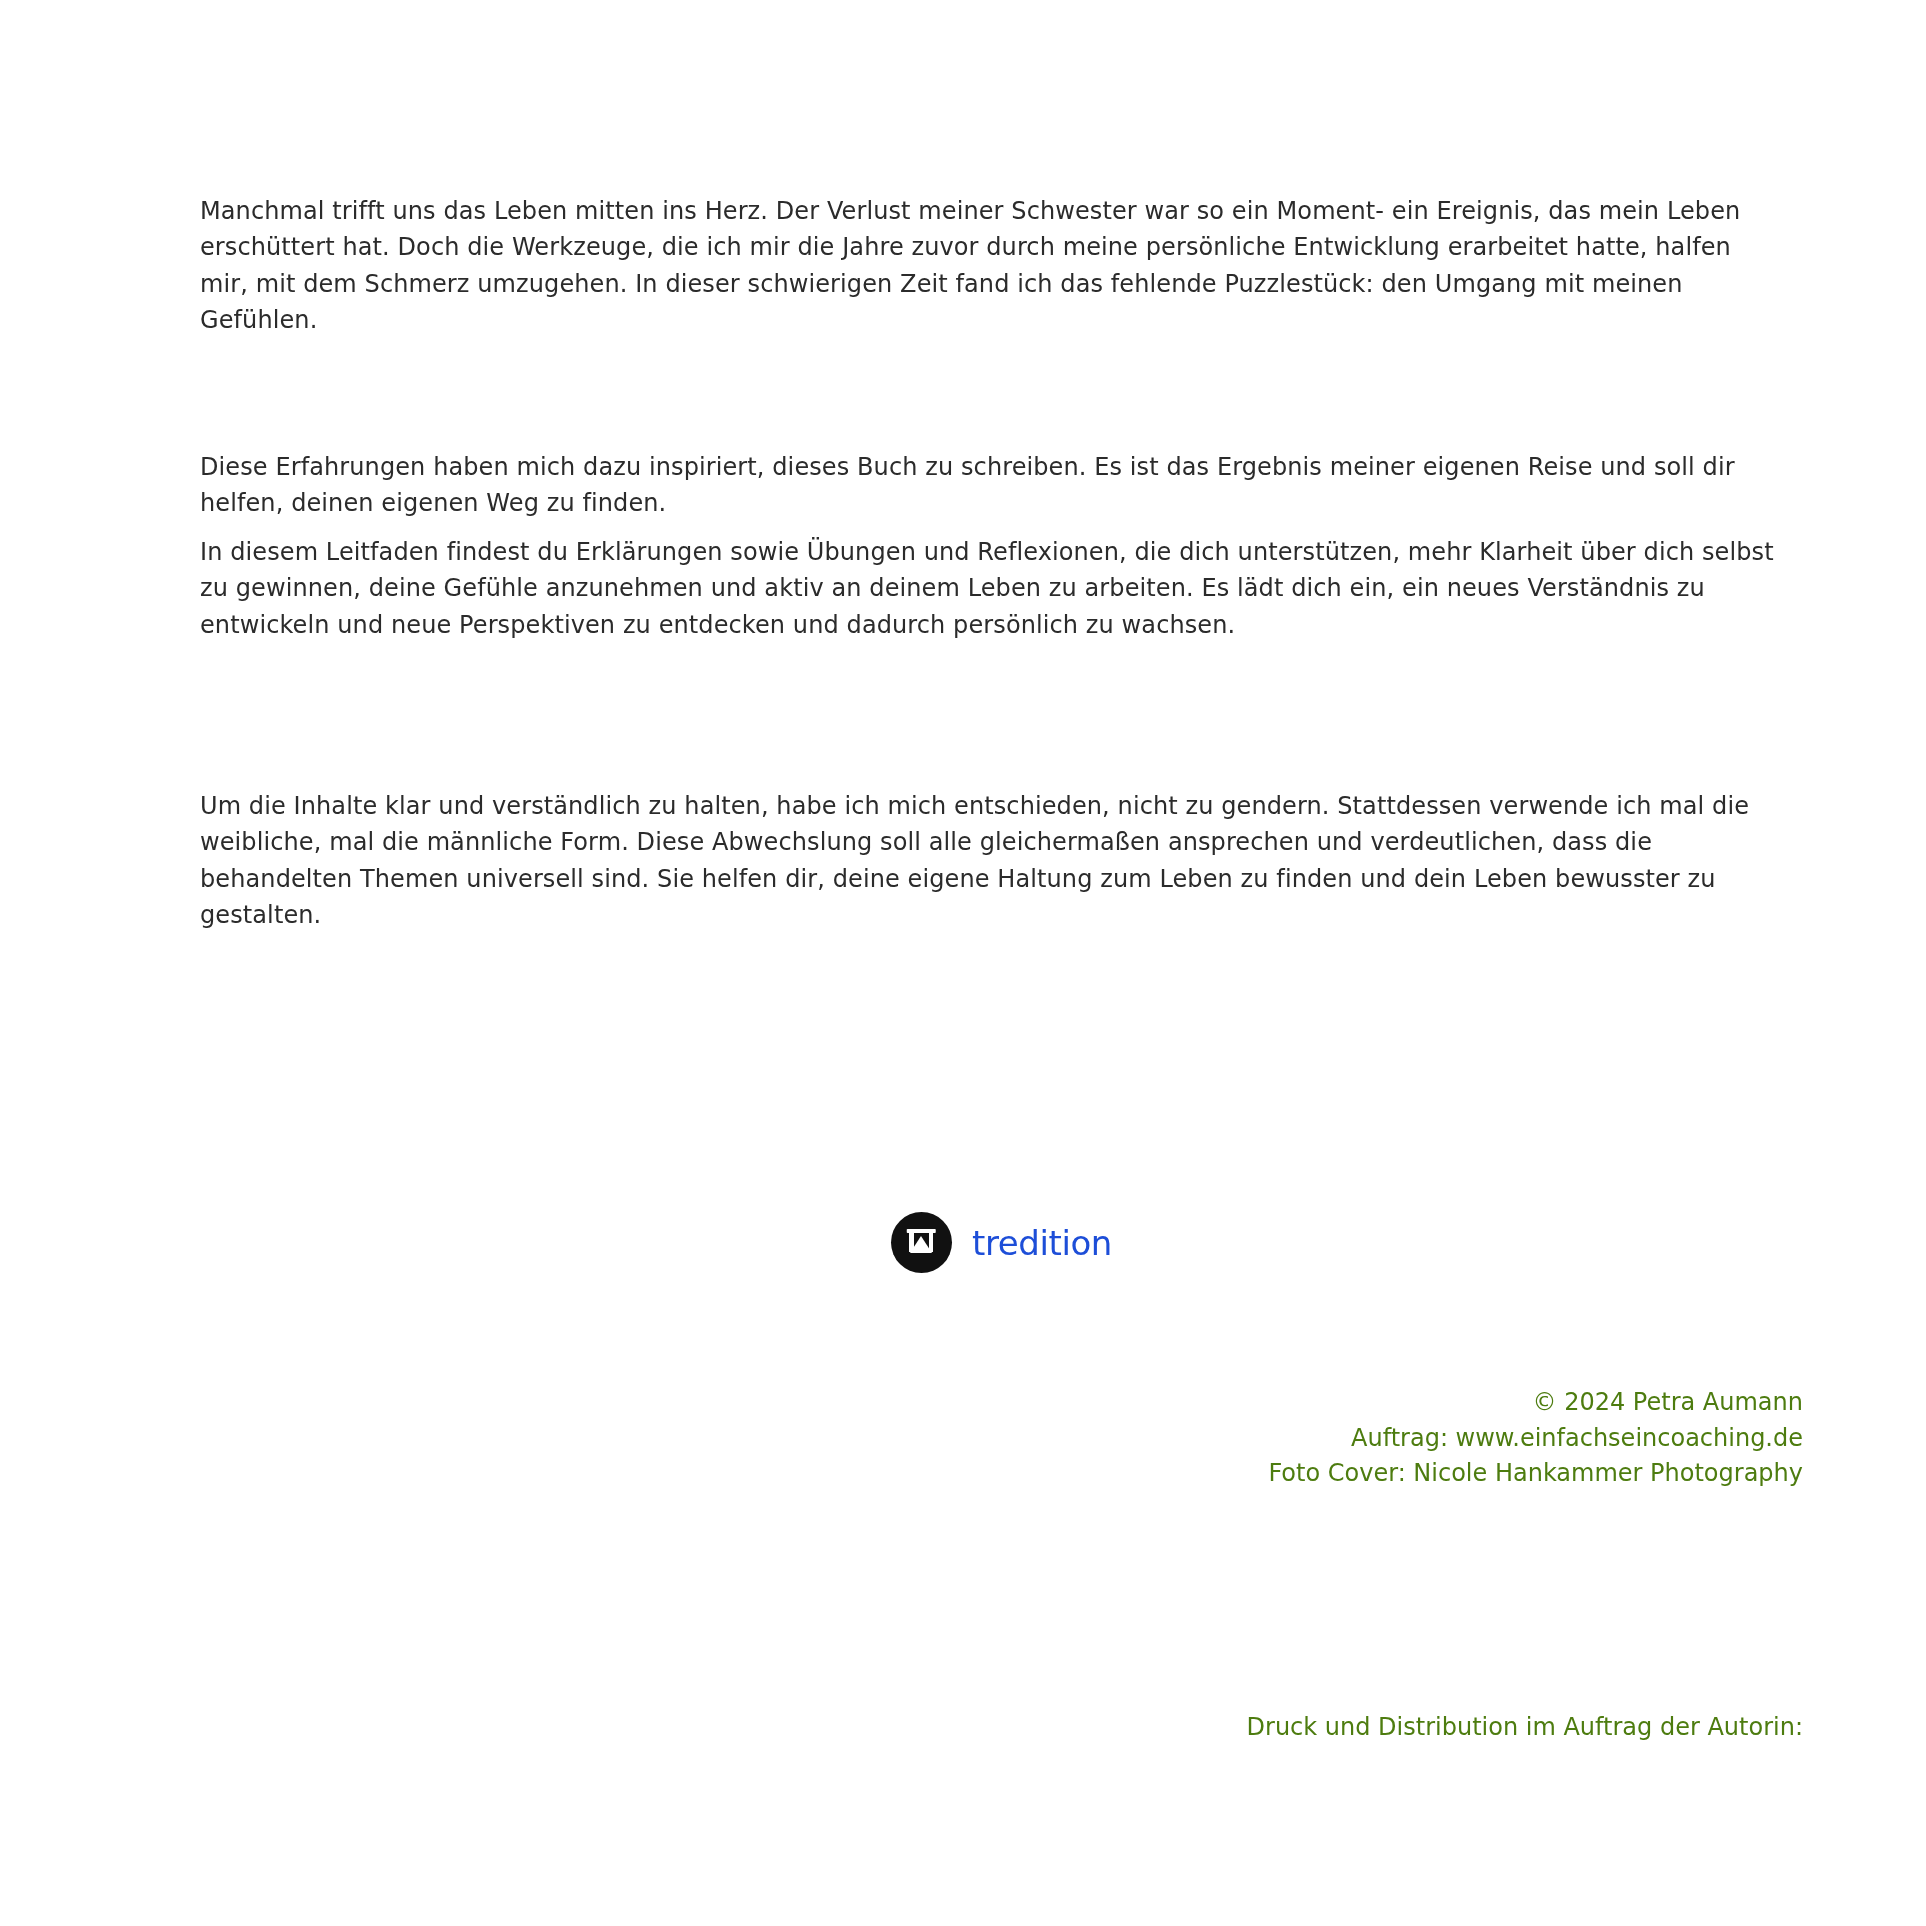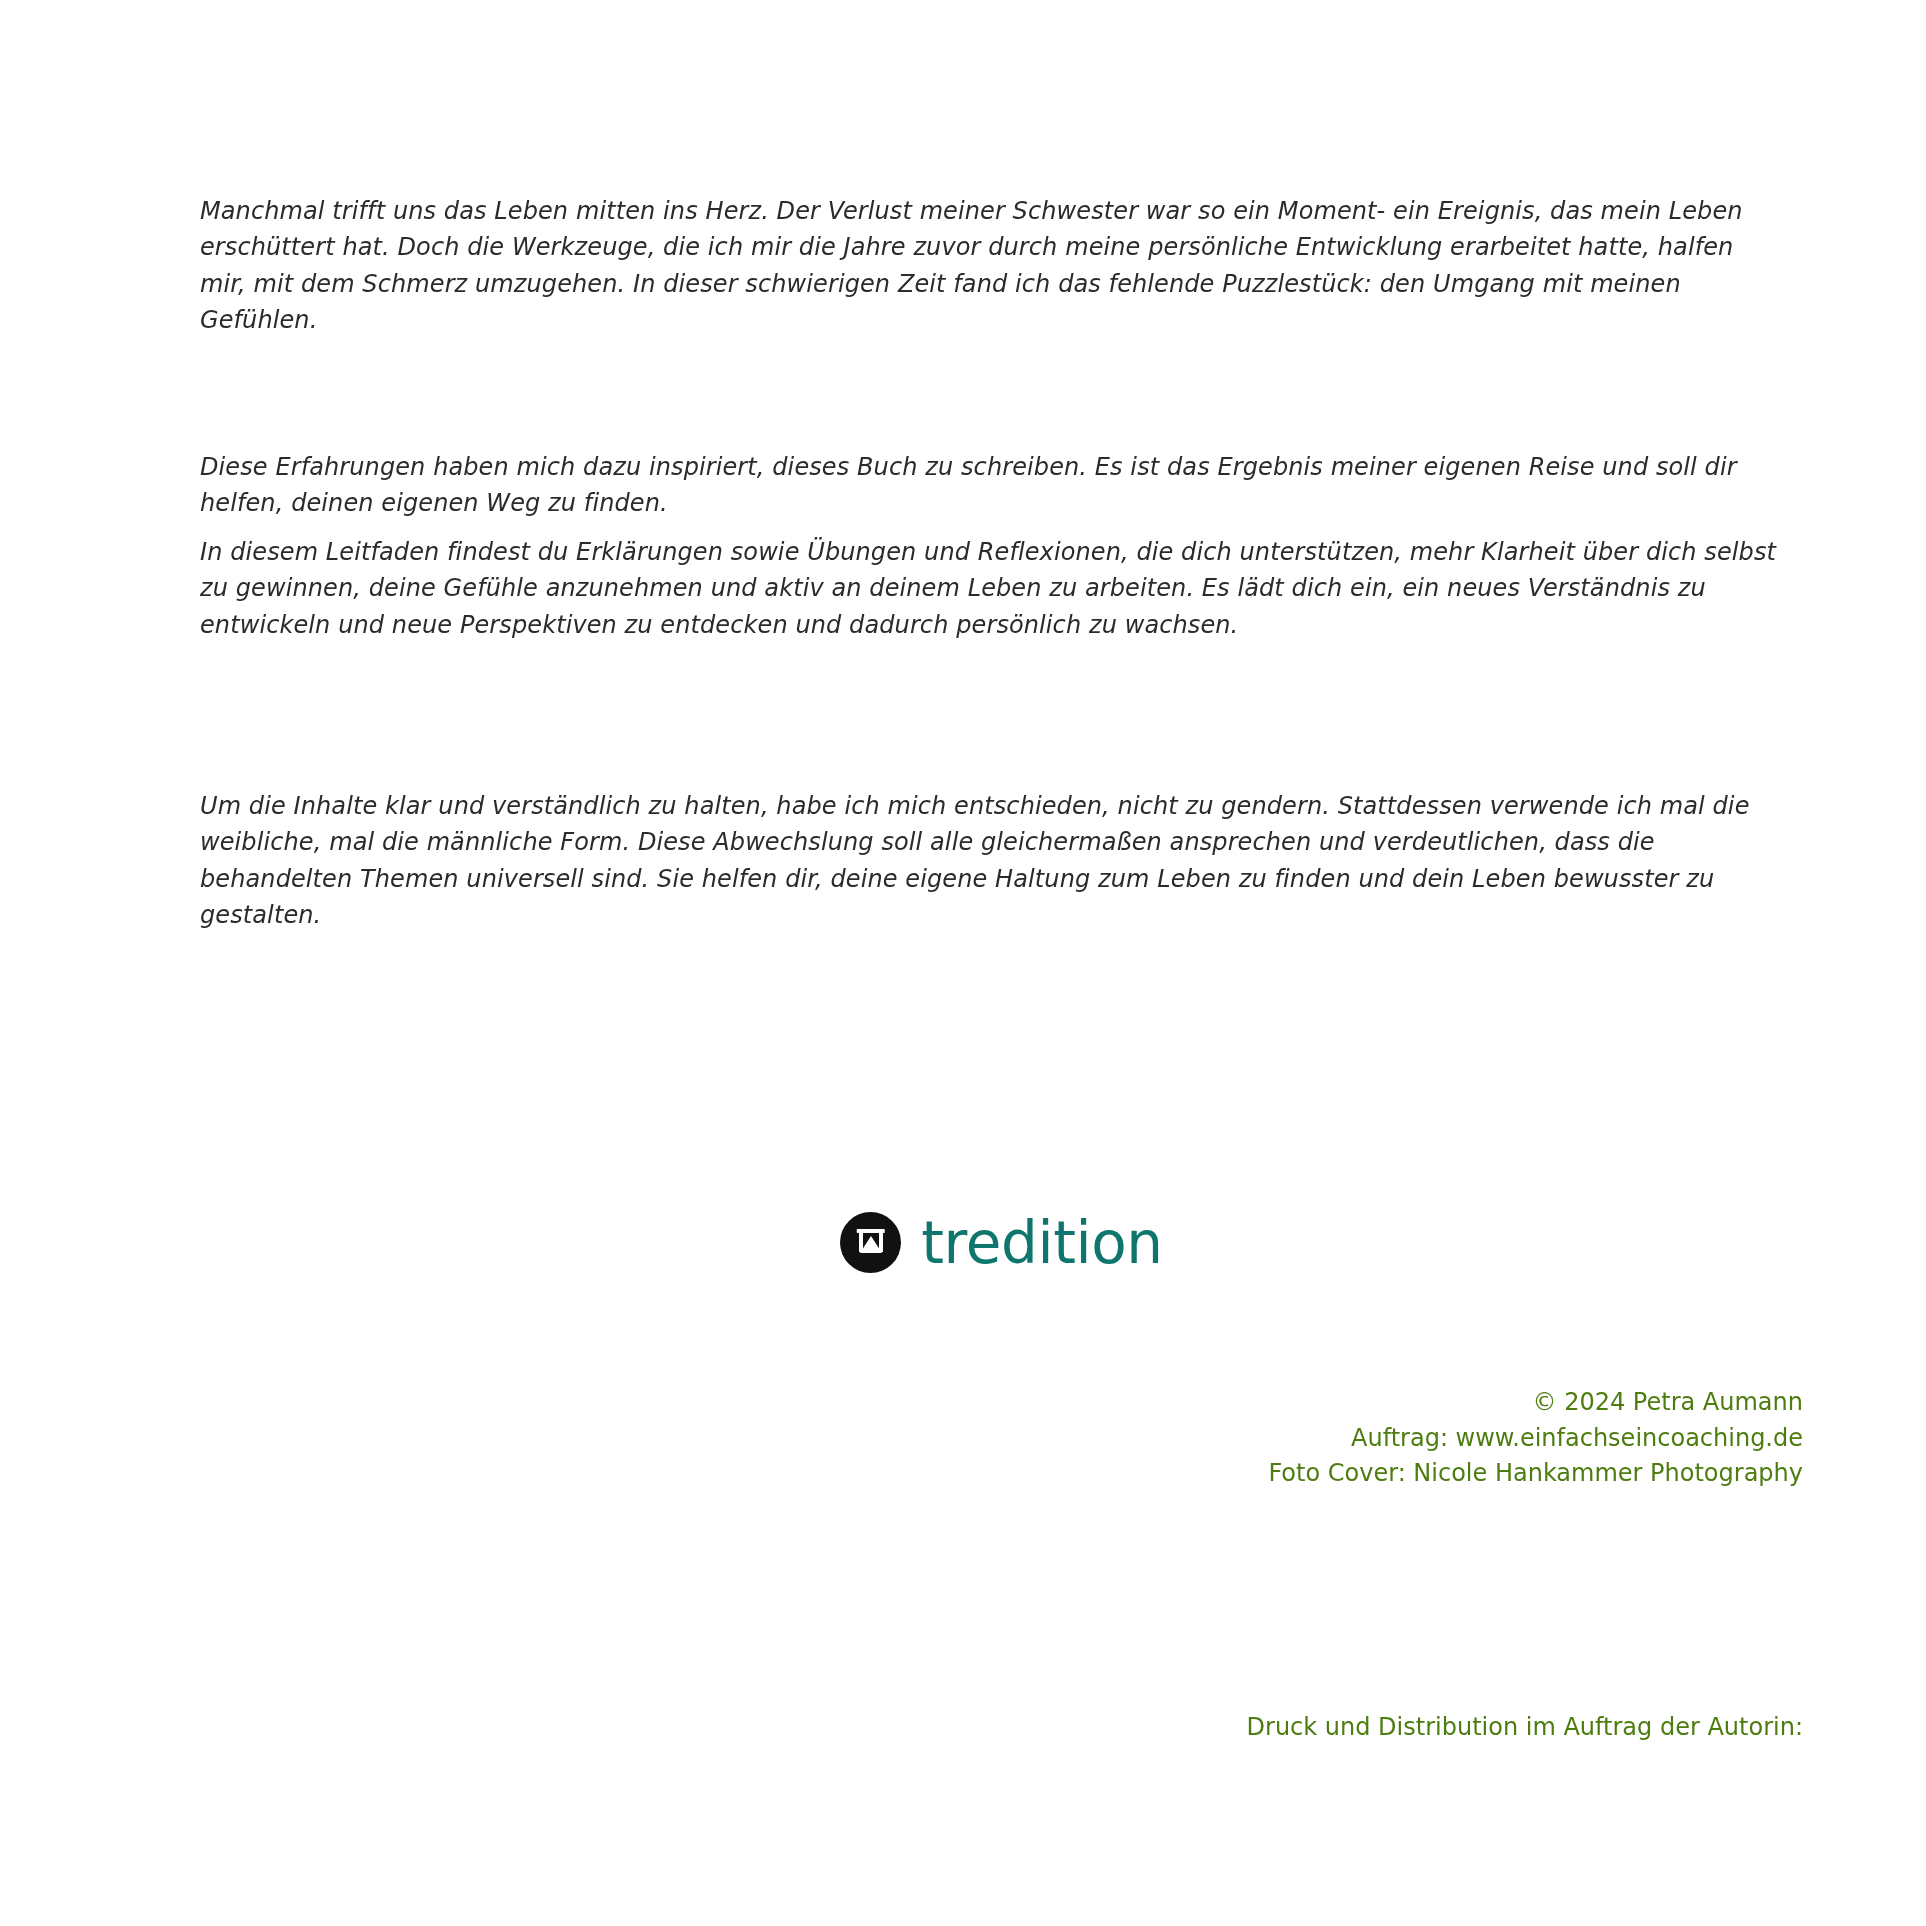--- a/index.html
+++ b/index.html
@@ -23,21 +23,20 @@
     position: absolute;
     left: 200px;
     top: 0;
     width: 1603px;
   }
   .body-block {
     font-size: 24px;
     line-height: 1.52;
     color: #2b2b2b;
     letter-spacing: 0.1px;
-    font-style: italic;
   }
   .intro-1 { position: absolute; left: 0; top: 193px; width: 1577px; }
   .intro-2 { position: absolute; left: 0; top: 449px; width: 1593px; }
   .intro-3 { position: absolute; left: 0; top: 788px; width: 1579px; }
 
   .logo-wrap {
     position: absolute;
     left: 0;
     top: 1212px;
     width: 1603px;
@@ -79,23 +78,23 @@
     left: 50%;
     transform: translateX(-50%);
     top: 24px;
     width: 0;
     height: 0;
     border-left: 11.6px solid transparent;
     border-right: 11.6px solid transparent;
     border-bottom: 17.7px solid #ffffff;
   }
   .logo-word {
-    font-size: 58px;
+    font-size: 34px;
     font-weight: 500;
-    color: #0f766e;
+    color: #1d4ed8;
     letter-spacing: -0.4px;
     line-height: 1;
     font-family: "DejaVu Sans", sans-serif;
     text-align: right;
   }
 
   .centered-block {
     position: absolute;
     left: 0;
     width: 1603px;

